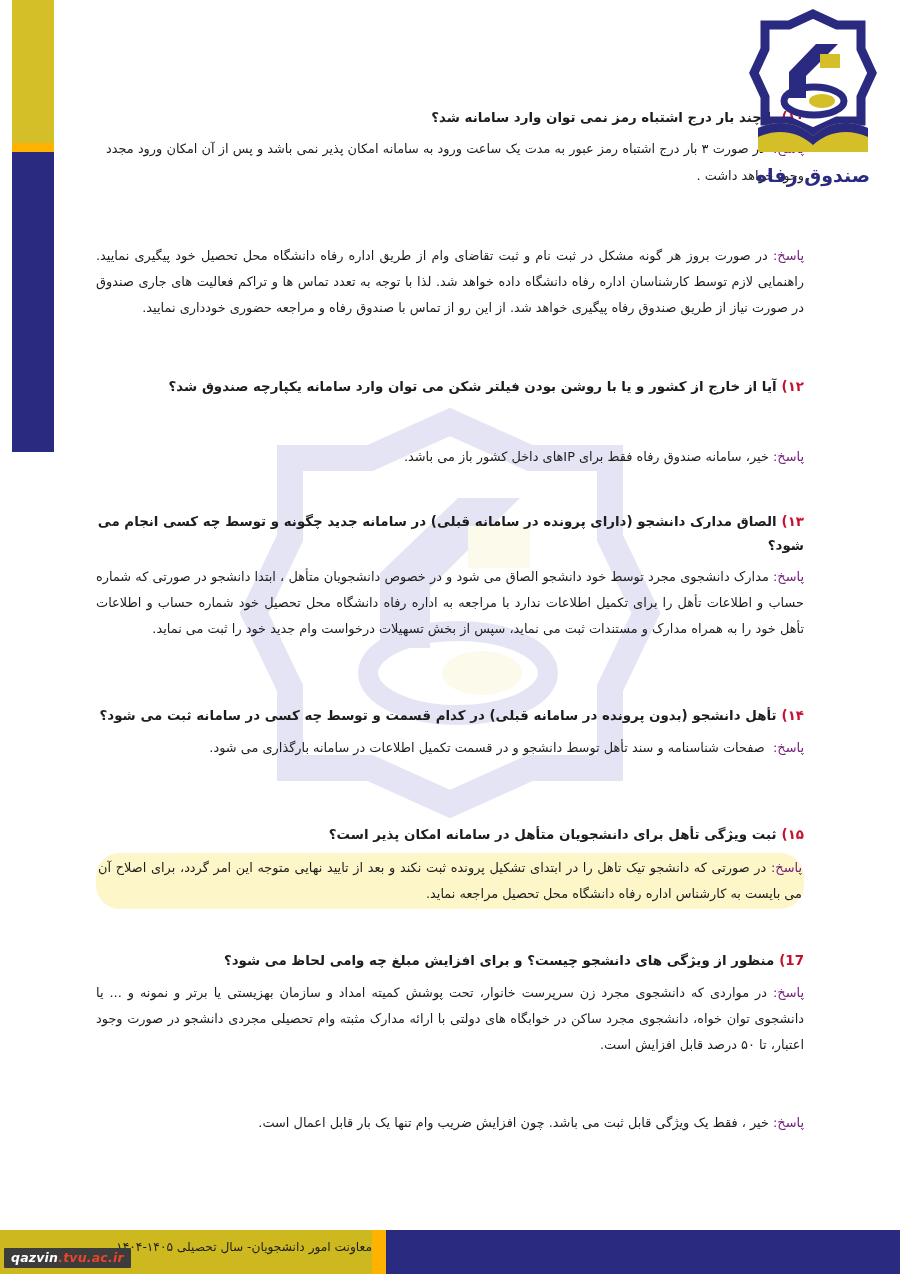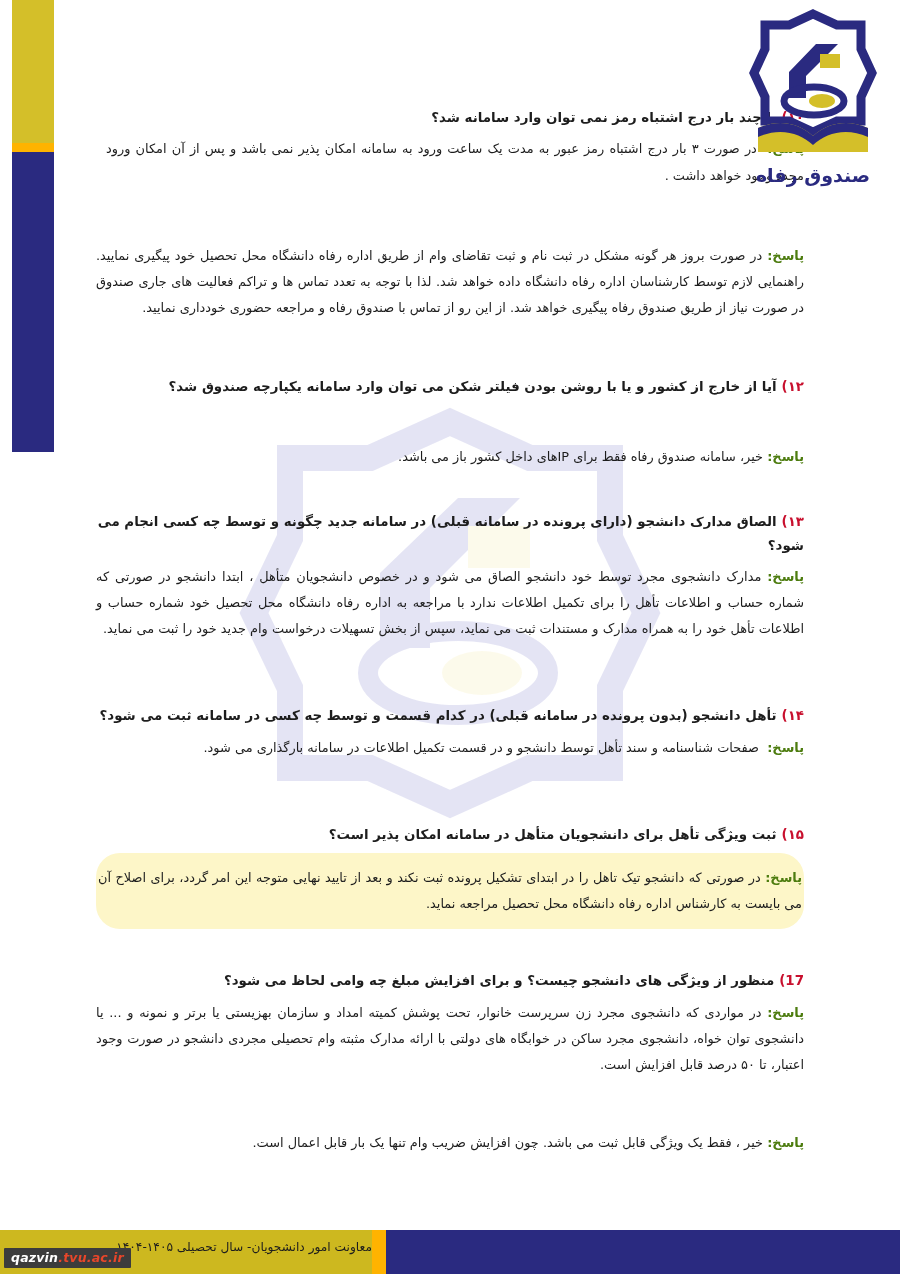--- a/index.html
+++ b/index.html
@@ -99,26 +99,26 @@
   .answer {
     direction: rtl;
     text-align: justify;
     text-align-last: right;
     font-size: 12.9px;
     line-height: 2.02;
     color: #1d1d1d;
     margin: 0;
   }
   .answer .alabel {
-    font-weight: bold;
-    color: #4d7c0f;
+    font-weight: normal;
+    color: #701a75;
   }
   .answer.highlighted {
     background: #fdf6c8;
-    padding: 12px 2px;
+    padding: 2px 2px;
     border-radius: 24px;
   }
 
   
   .gap-sm  { height: 26px; }
   .gap-md  { height: 40px; }
   .gap-lg  { height: 54px; }
   .gap-xl  { height: 62px; }
 
   .q10-wrap { padding-left: 10px; }

